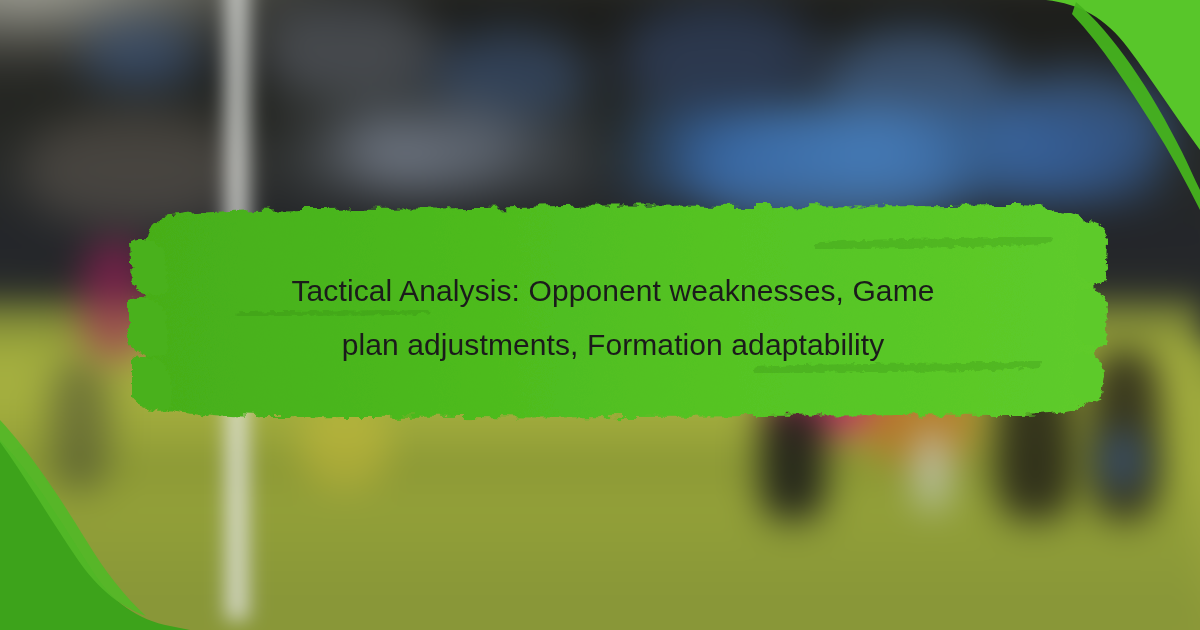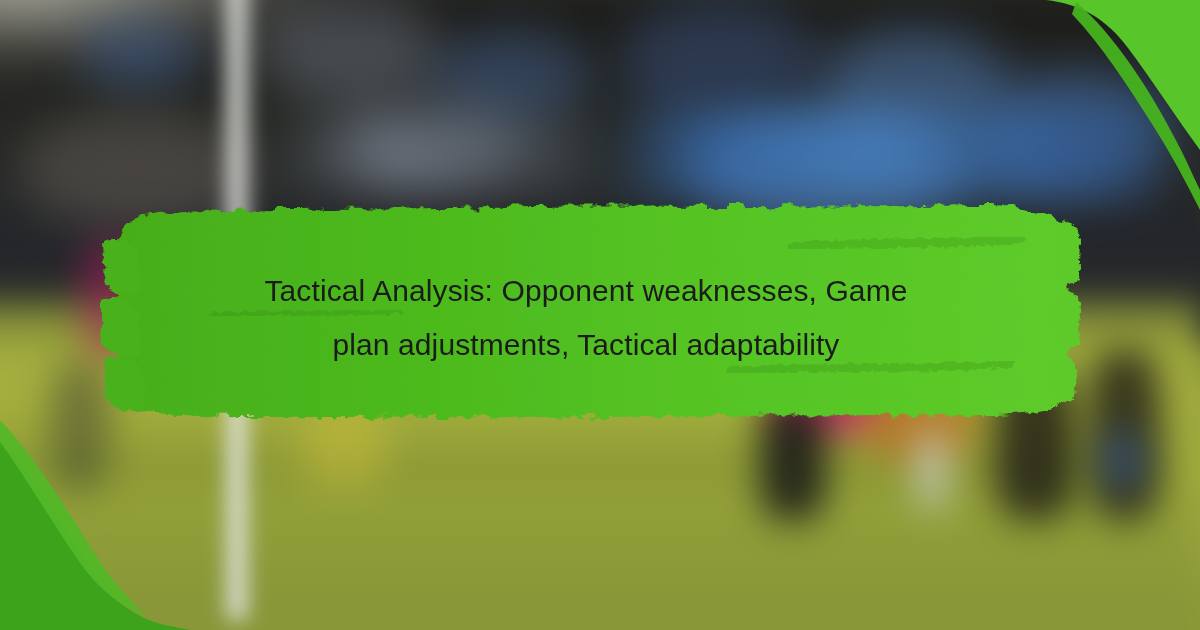--- a/index.html
+++ b/index.html
@@ -164,21 +164,21 @@
   .blur-wrap { position: absolute; inset: 0; filter: blur(9px); }
 
   
   .swoosh { position: absolute; }
   .swoosh-tr { right: 0; top: 0; }
   .swoosh-bl { left: 0; bottom: 0; }
 
   
   .highlight-group {
     position: absolute;
-    left: 91px;
+    left: 118px;
     top: 195px;
     width: 990px;
     height: 240px;
   }
   .brush-svg {
     position: absolute;
     inset: 0;
   }
   .title-block {
     position: absolute;
@@ -306,17 +306,17 @@
 
       <g opacity="0.22">
         <path d="M 700 52 C 780 46, 850 50, 930 44" stroke="#2E7A12" stroke-width="9" fill="none" stroke-linecap="round" filter="url(#rough2)"></path>
         <path d="M 640 176 C 740 170, 830 176, 920 168" stroke="#2E7A12" stroke-width="8" fill="none" stroke-linecap="round" filter="url(#rough2)"></path>
         <path d="M 120 120 C 190 116, 250 120, 310 116" stroke="#2E7A12" stroke-width="5" fill="none" stroke-linecap="round" filter="url(#rough2)"></path>
       </g>
     </svg>
 
     <div class="title-block">
       <div class="title-line">Tactical Analysis: Opponent weaknesses, Game</div>
-      <div class="title-line">plan adjustments, Tactical adaptability</div>
+      <div class="title-line">plan adjustments, Formation adaptability</div>
     </div>
   </div>
 
 </div>
 
 </body></html>

